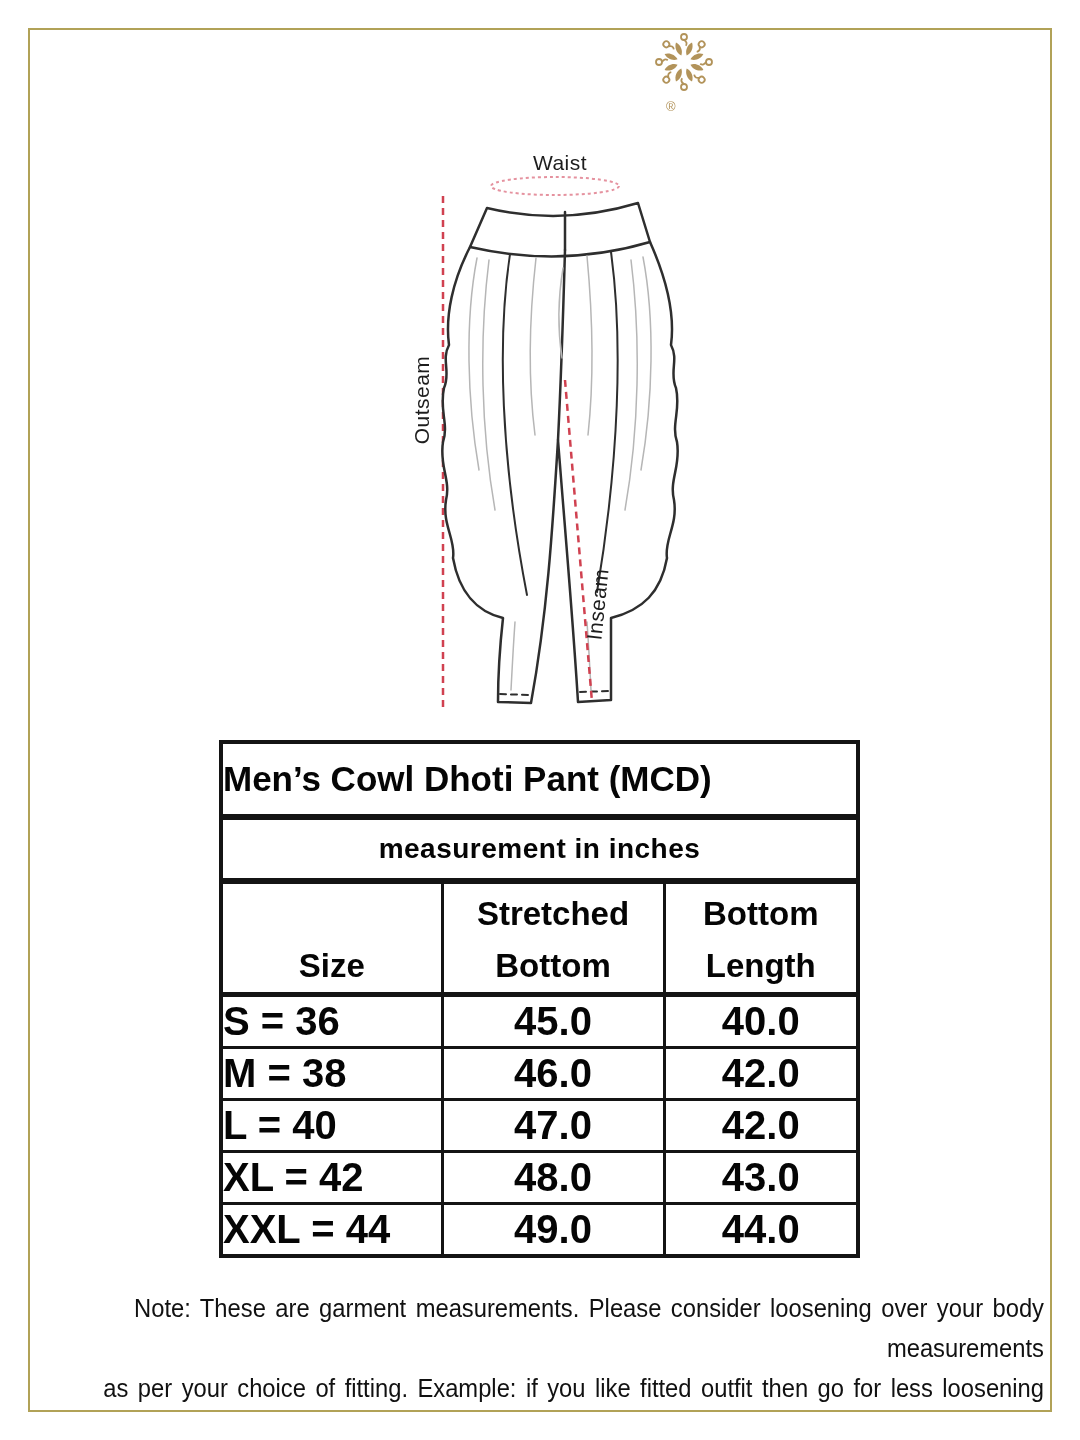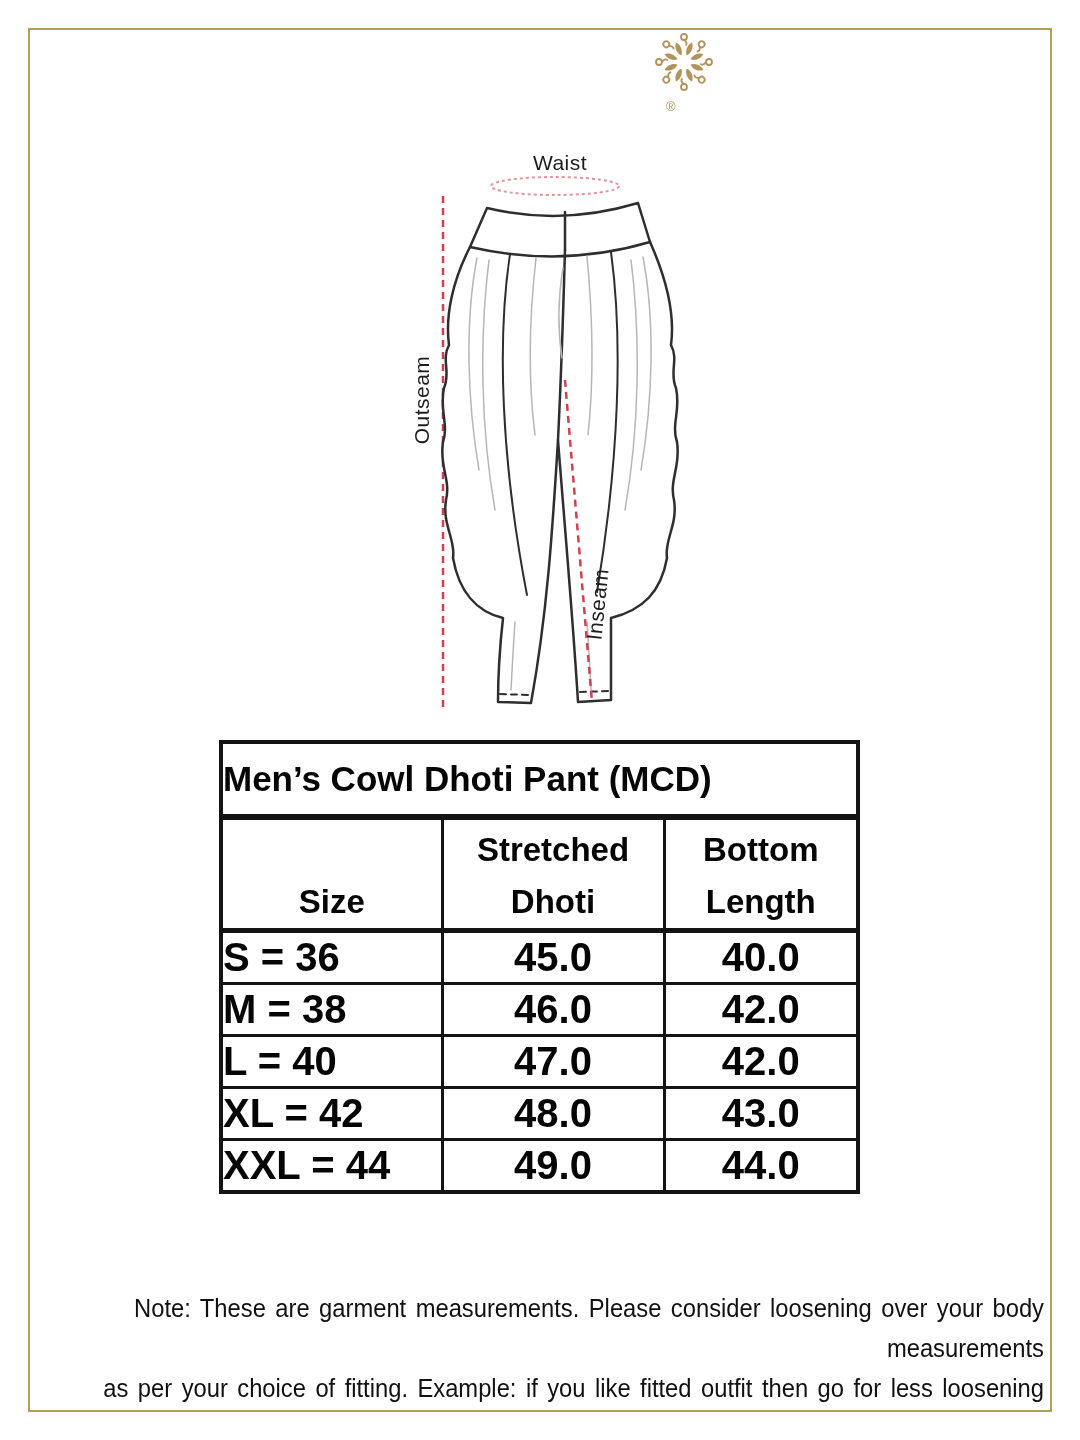--- a/index.html
+++ b/index.html
@@ -163,23 +163,26 @@
     <colgroup>
         <col style="width:221px">
         <col style="width:222px">
         <col style="width:194px">
       </colgroup>
     <tbody>
       <tr>
         <td class="title-cell" colspan="3">Men’s Cowl Dhoti Pant (MCD)</td>
       </tr>
       <tr>
+        <td class="subtitle-cell" colspan="3">measurement in inches</td>
+      </tr>
+      <tr>
         <th class="head-cell">Size</th>
         <th class="head-cell">Stretched
-Dhoti</th>
+Bottom</th>
         <th class="head-cell">Bottom
 Length</th>
       </tr>
       <tr>
         <td class="data-cell size-cell">S = 36</td>
         <td class="data-cell">45.0</td>
         <td class="data-cell">40.0</td>
       </tr>
       <tr>
         <td class="data-cell size-cell">M = 38</td>

